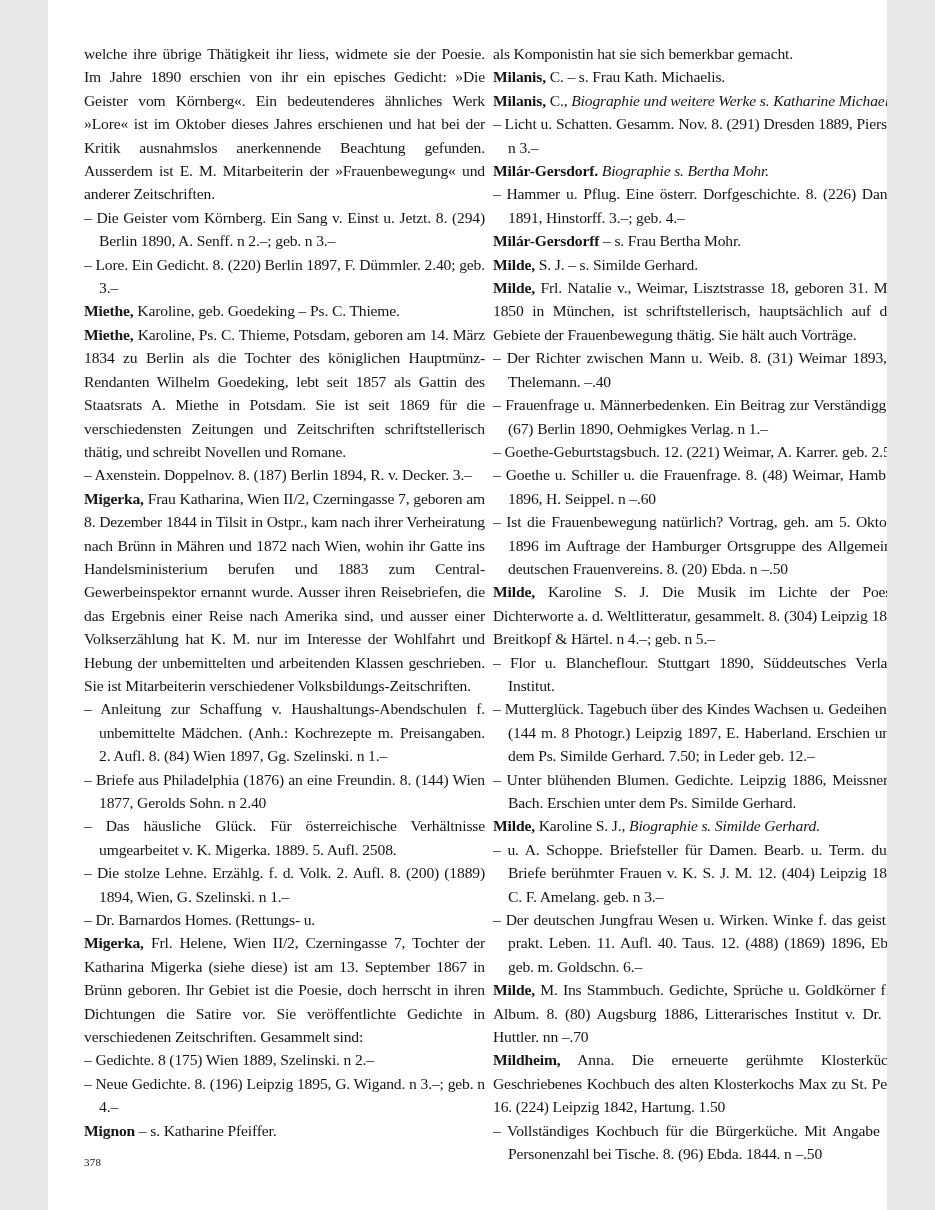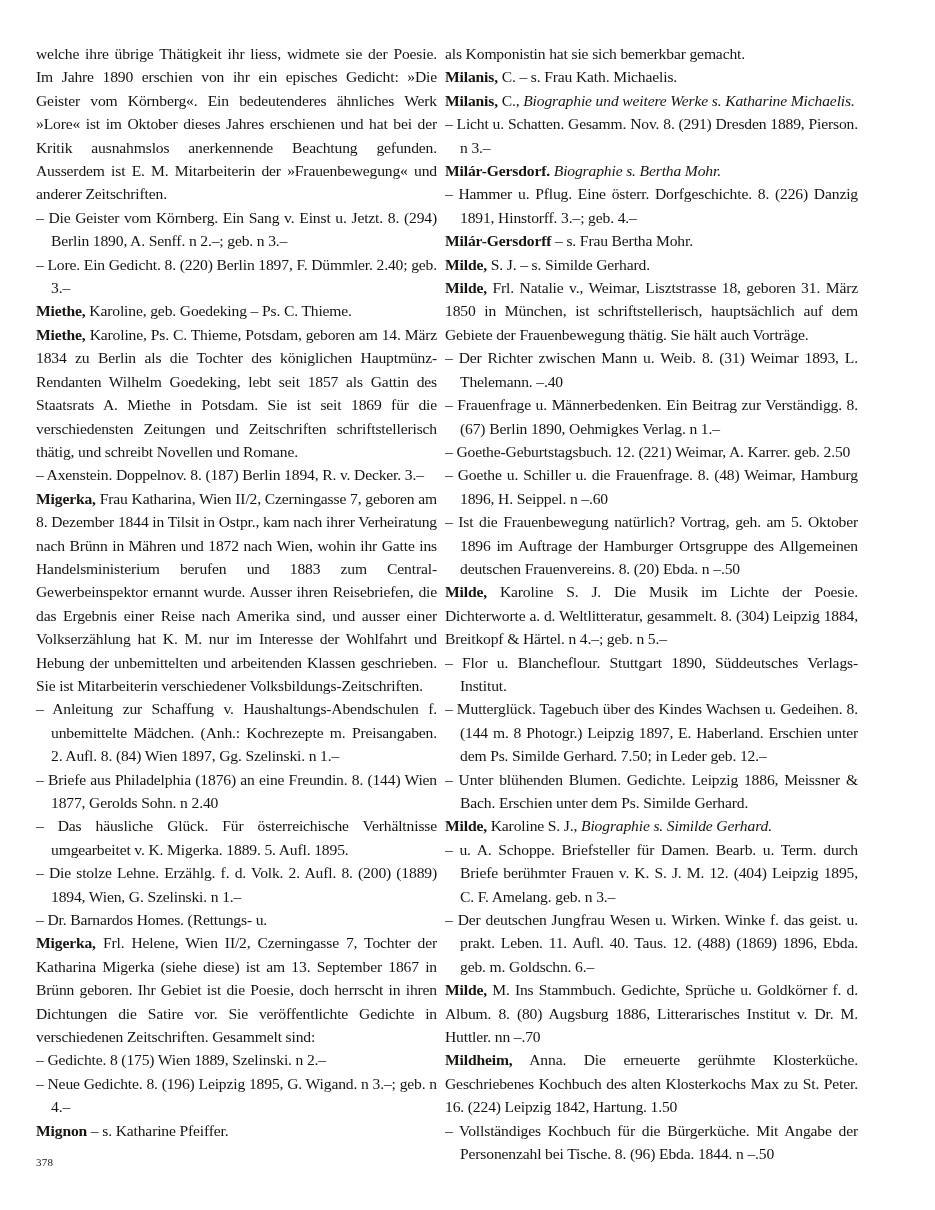--- a/index.html
+++ b/index.html
@@ -2,21 +2,21 @@
 <html><head>
 <meta charset="utf-8">
 <style>
   html, body {
     margin: 0;
     padding: 0;
     background: #e8e8e8;
   }
   .page {
     position: relative;
-    width: 935px;
+    width: 839px;
     height: 1210px;
     margin: 0 auto;
     background: #ffffff;
     color: #171411;
     font-family: "Liberation Serif", "DejaVu Serif", serif;
     overflow: hidden;
   }
   .col {
     position: absolute;
     top: 42px;
@@ -51,21 +51,21 @@
   <div class="col col-left">
       <p class="para entry"><span>welche ihre übrige Thätigkeit ihr liess, widmete sie der Poesie. Im Jahre 1890 erschien von ihr ein episches Gedicht: »Die Geister vom Körnberg«. Ein bedeutenderes ähnliches Werk »Lore« ist im Oktober dieses Jahres erschienen und hat bei der Kritik ausnahmslos anerkennende Beachtung gefunden. Ausserdem ist E. M. Mitarbeiterin der »Frauenbewegung« und anderer Zeitschriften.</span></p>
       <p class="para item"><span>– Die Geister vom Körnberg. Ein Sang v. Einst u. Jetzt. 8. (294) Berlin 1890, A. Senff. n 2.–; geb. n 3.–</span></p>
       <p class="para item"><span>– Lore. Ein Gedicht. 8. (220) Berlin 1897, F. Dümmler. 2.40; geb. 3.–</span></p>
       <p class="para entry"><b>Miethe,</b><span> Karoline, geb. Goedeking – Ps. C. Thieme.</span></p>
       <p class="para entry"><b>Miethe,</b><span> Karoline, Ps. C. Thieme, Potsdam, geboren am 14. März 1834 zu Berlin als die Tochter des königlichen Hauptmünz-Rendanten Wilhelm Goedeking, lebt seit 1857 als Gattin des Staatsrats A. Miethe in Potsdam. Sie ist seit 1869 für die verschiedensten Zeitungen und Zeitschriften schriftstellerisch thätig, und schreibt Novellen und Romane.</span></p>
       <p class="para item"><span>– Axenstein. Doppelnov. 8. (187) Berlin 1894, R. v. Decker. 3.–</span></p>
       <p class="para entry"><b>Migerka,</b><span> Frau Katharina, Wien II/2, Czerningasse 7, geboren am 8. Dezember 1844 in Tilsit in Ostpr., kam nach ihrer Verheiratung nach Brünn in Mähren und 1872 nach Wien, wohin ihr Gatte ins Handelsministerium berufen und 1883 zum Central-Gewerbeinspektor ernannt wurde. Ausser ihren Reisebriefen, die das Ergebnis einer Reise nach Amerika sind, und ausser einer Volkserzählung hat K. M. nur im Interesse der Wohlfahrt und Hebung der unbemittelten und arbeitenden Klassen geschrieben. Sie ist Mitarbeiterin verschiedener Volksbildungs-Zeitschriften.</span></p>
       <p class="para item"><span>– Anleitung zur Schaffung v. Haushaltungs-Abendschulen f. unbemittelte Mädchen. (Anh.: Kochrezepte m. Preisangaben. 2. Aufl. 8. (84) Wien 1897, Gg. Szelinski. n 1.–</span></p>
       <p class="para item"><span>– Briefe aus Philadelphia (1876) an eine Freundin. 8. (144) Wien 1877, Gerolds Sohn. n 2.40</span></p>
-      <p class="para item"><span>– Das häusliche Glück. Für österreichische Verhältnisse umgearbeitet v. K. Migerka. 1889. 5. Aufl. 1895.</span></p>
+      <p class="para item"><span>– Das häusliche Glück. Für österreichische Verhältnisse umgearbeitet v. K. Migerka. 1889. 5. Aufl. 2508.</span></p>
       <p class="para item"><span>– Die stolze Lehne. Erzählg. f. d. Volk. 2. Aufl. 8. (200) (1889) 1894, Wien, G. Szelinski. n 1.–</span></p>
       <p class="para item"><span>– Dr. Barnardos Homes. (Rettungs- u.</span><br></p>
       <p class="para entry"><b>Migerka,</b><span> Frl. Helene, Wien II/2, Czerningasse 7, Tochter der Katharina Migerka (siehe diese) ist am 13. September 1867 in Brünn geboren. Ihr Gebiet ist die Poesie, doch herrscht in ihren Dichtungen die Satire vor. Sie veröffentlichte Gedichte in verschiedenen Zeitschriften. Gesammelt sind:</span></p>
       <p class="para item"><span>– Gedichte. 8 (175) Wien 1889, Szelinski. n 2.–</span></p>
       <p class="para item"><span>– Neue Gedichte. 8. (196) Leipzig 1895, G. Wigand. n 3.–; geb. n 4.–</span></p>
       <p class="para entry"><b>Mignon</b><span> – s. Katharine Pfeiffer.</span></p>
     </div>
   <div class="col col-right">
       <p class="para entry"><span>als Komponistin hat sie sich bemerkbar gemacht.</span></p>
       <p class="para entry"><b>Milanis,</b><span> C. – s. Frau Kath. Michaelis.</span></p>

